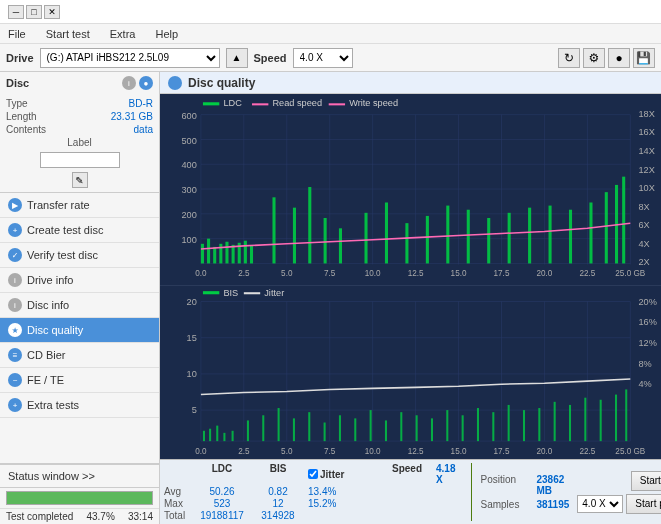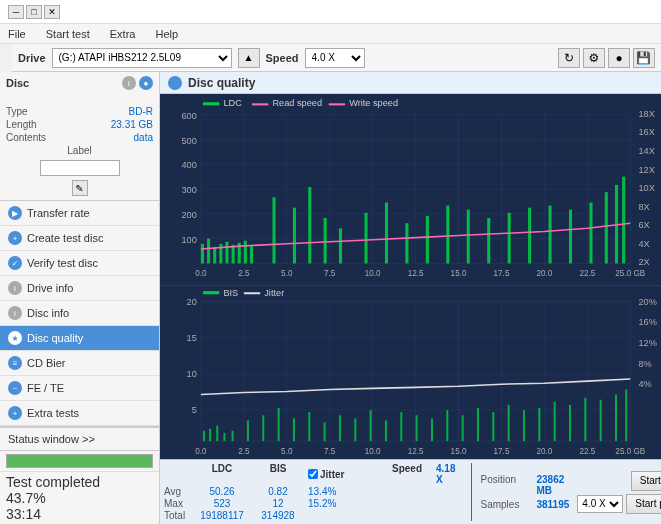--- a/index.html
+++ b/index.html
@@ -10,38 +10,38 @@
     .title-bar-left { display: flex; align-items: center; gap: 6px; font-size: 11px; color: #333; }
     .title-bar-icon { width: 14px; height: 14px; background: #4a90d9; border-radius: 50%; display: inline-block; }
     .title-bar-controls { display: flex; gap: 2px; }
     .title-bar-btn { width: 16px; height: 14px; border: 1px solid #aaa; background: #e8e8e8; font-size: 9px; cursor: pointer; display: flex; align-items: center; justify-content: center; }
     
     
     .menu-bar { background: #f5f5f5; display: flex; align-items: center; padding: 2px 4px; border-bottom: 1px solid #ddd; height: 20px; gap: 12px; }
     .menu-item { font-size: 11px; color: #333; cursor: pointer; padding: 1px 4px; }
     
     
-    .drive-bar { background: #f5f5f5; border-bottom: 1px solid #ccc; display: flex; align-items: center; padding: 3px 6px; height: 28px; gap: 6px; margin-left: 12px; }
+    .drive-bar { background: #f5f5f5; border-bottom: 1px solid #ccc; display: flex; align-items: center; padding: 3px 6px; height: 28px; gap: 6px; }
     .drive-label { font-size: 11px; font-weight: bold; color: #333; }
     .drive-select { height: 20px; font-size: 10px; border: 1px solid #aaa; background: white; padding: 0 2px; min-width: 180px; }
     .drive-eject-btn { height: 20px; width: 22px; border: 1px solid #aaa; background: #e8e8e8; display: flex; align-items: center; justify-content: center; cursor: pointer; font-size: 10px; }
     .speed-label { font-size: 11px; font-weight: bold; color: #333; }
     .speed-select { height: 20px; font-size: 10px; border: 1px solid #aaa; background: white; padding: 0 2px; width: 60px; }
     .drive-icon-btns { display: flex; gap: 3px; margin-left: auto; }
     .icon-btn { width: 22px; height: 20px; border: 1px solid #aaa; background: #e8e8e8; display: flex; align-items: center; justify-content: center; cursor: pointer; font-size: 12px; }
     
     
     .main-layout { display: flex; height: calc(524px - 24px - 20px - 28px); }
     
     
     .sidebar { width: 160px; background: #f5f5f5; border-right: 1px solid #ccc; display: flex; flex-direction: column; flex-shrink: 0; }
     
     
     .disc-panel { padding: 4px 6px; border-bottom: 1px solid #ccc; }
-    .disc-header { display: flex; align-items: center; justify-content: space-between; margin-bottom: 16px; }
+    .disc-header { display: flex; align-items: center; justify-content: space-between; margin-bottom: 8px; }
     .disc-title { font-size: 11px; font-weight: bold; color: #333; }
     .disc-icon { width: 14px; height: 14px; }
     .disc-row { display: flex; justify-content: space-between; font-size: 10px; margin-bottom: 2px; }
     .disc-row-label { color: #555; }
     .disc-row-value { color: #0066cc; font-weight: normal; padding-left: 40px; }
     .disc-row-value.data { color: #0066cc; }
     .label-row { display: flex; align-items: center; gap: 4px; font-size: 10px; margin-top: 2px; flex-direction: column; }
     .label-input { height: 16px; width: 80px; border: 1px solid #aaa; font-size: 10px; padding: 0 2px; }
     .label-btn { width: 16px; height: 16px; border: 1px solid #aaa; background: #e8e8e8; cursor: pointer; display: flex; align-items: center; justify-content: center; }
     
@@ -190,21 +190,21 @@
     <div style="margin-top:auto; border-top:1px solid #ccc;">
       <div class="status-window">
         <span>Status window &gt;&gt;</span>
       </div>
 
       <div class="progress-section" style="background:#f5f5f5;">
         <div class="progress-bar-outer">
           <div class="progress-bar-inner" style="width:100%;"></div>
         </div>
       </div>
-      <div style="padding:2px 6px;font-size:14px;color:#333;background:#f5f5f5;display:flex;justify-content:space-between;align-items:flex-start;border-top:1px solid #ddd;flex-direction:column;">
+      <div style="padding:2px 6px;font-size:10px;color:#333;background:#f5f5f5;display:flex;justify-content:space-between;align-items:flex-start;border-top:1px solid #ddd;">
         <span>Test completed</span>
         <span>43.7%</span>
         <span>33:14</span>
       </div>
     </div>
 
   </div>
 
   <div class="content-area">
 

